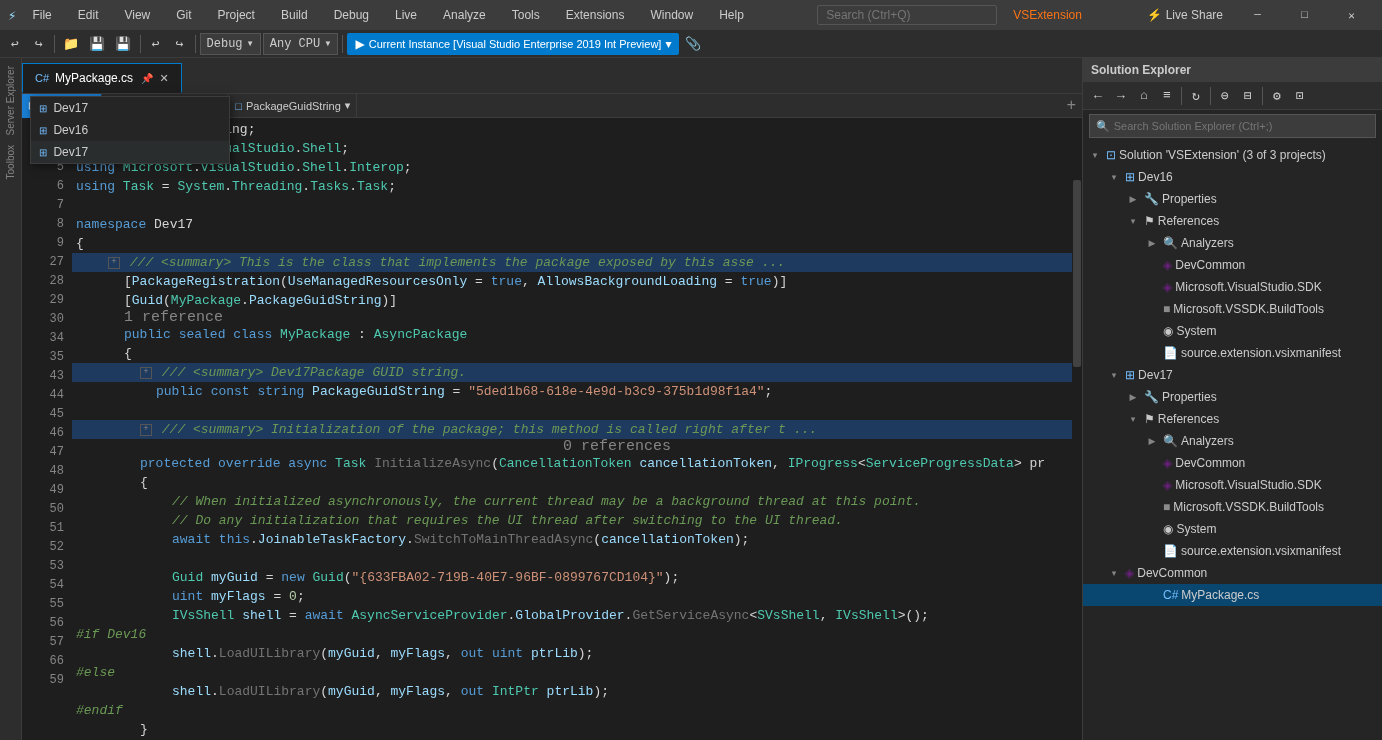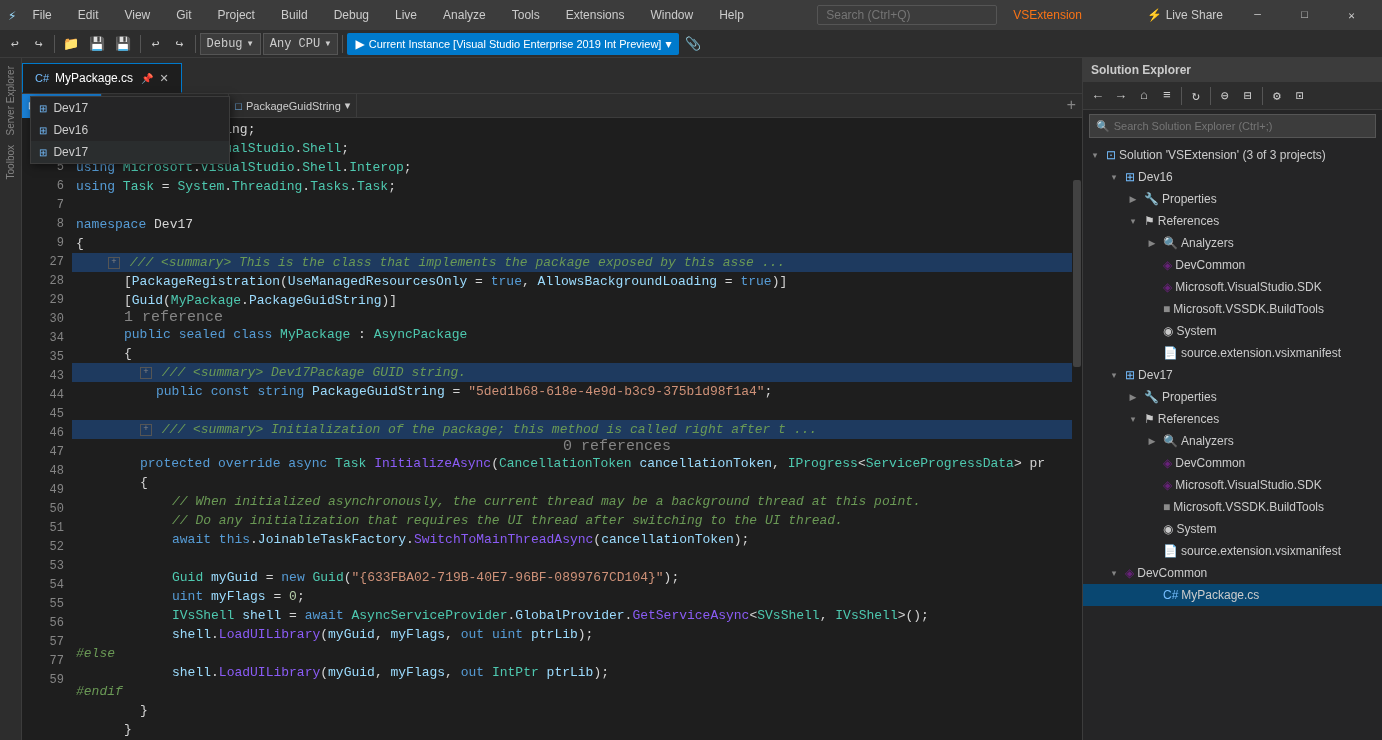--- a/index.html
+++ b/index.html
@@ -274,21 +274,21 @@
       font-size: 9px;
       flex-shrink: 0;
     }
 
     
     .kw { color: #569cd6; }
     .str { color: #ce9178; }
     .num { color: #b5cea8; }
     .comment { color: #6a9955; font-style: italic; }
     .type { color: #4ec9b0; }
-    .method { color: #8b5cf6; }
+    .method { color: #737373; }
     .param { color: #9cdcfe; }
     .attr { color: #9cdcfe; }
     .ref-text { color: #858585; font-size: 15px; font-style: normal; }
     .prop { color: #9cdcfe; }
     .const-name { color: #9cdcfe; }
     .punct { color: #d4d4d4; }
 
     
     #branch-dropdown {
       position: absolute;
@@ -569,21 +569,21 @@
         <div style="line-height:19px;">48</div>
         <div style="line-height:19px;">49</div>
         <div style="line-height:19px;">50</div>
         <div style="line-height:19px;">51</div>
         <div style="line-height:19px;">52</div>
         <div style="line-height:19px;">53</div>
         <div style="line-height:19px;">54</div>
         <div style="line-height:19px;">55</div>
         <div style="line-height:19px;">56</div>
         <div style="line-height:19px;">57</div>
-        <div style="line-height:19px;">77</div>
+        <div style="line-height:19px;">66</div>
         <div style="line-height:19px;">59</div>
       </div>
 
       <div id="code-content">
 
         <div class="code-line">
           <span class="kw">using</span>&nbsp;<span class="type">System</span><span class="punct">.Threading;</span>
         </div>
 
         <div class="code-line">
@@ -704,20 +704,23 @@
         <div class="code-line">
           <span style="width:96px; display:inline-block;"></span>
           <span class="kw">uint</span>&nbsp;<span class="param">myFlags</span>&nbsp;<span class="punct">=</span>&nbsp;<span class="num">0</span><span class="punct">;</span>
         </div>
 
         <div class="code-line">
           <span style="width:96px; display:inline-block;"></span>
           <span class="type">IVsShell</span>&nbsp;<span class="param">shell</span>&nbsp;<span class="punct">=</span>&nbsp;<span class="kw">await</span>&nbsp;<span class="type">AsyncServiceProvider</span><span class="punct">.</span><span class="prop">GlobalProvider</span><span class="punct">.</span><span class="method">GetServiceAsync</span><span class="punct">&lt;</span><span class="type">SVsShell</span><span class="punct">,</span>&nbsp;<span class="type">IVsShell</span><span class="punct">&gt;();</span>
         </div>
 
+        <div class="code-line">
+          <span class="comment">#if Dev16</span>
+        </div>
 
         <div class="code-line">
           <span style="width:96px; display:inline-block;"></span>
           <span class="param">shell</span><span class="punct">.</span><span class="method">LoadUILibrary</span><span class="punct">(</span><span class="param">myGuid</span><span class="punct">,</span>&nbsp;<span class="param">myFlags</span><span class="punct">,</span>&nbsp;<span class="kw">out</span>&nbsp;<span class="kw">uint</span>&nbsp;<span class="param">ptrLib</span><span class="punct">);</span>
         </div>
 
         <div class="code-line">
           <span class="comment">#else</span>
         </div>
 

